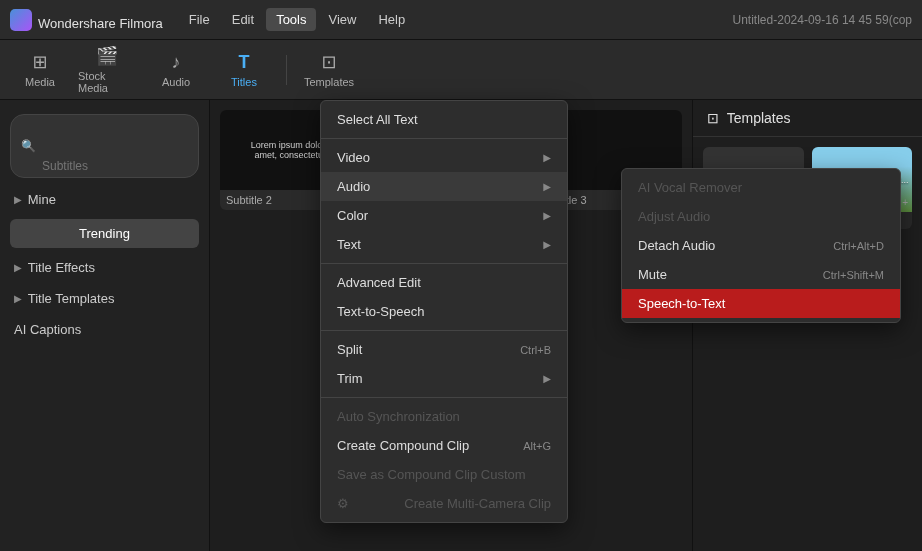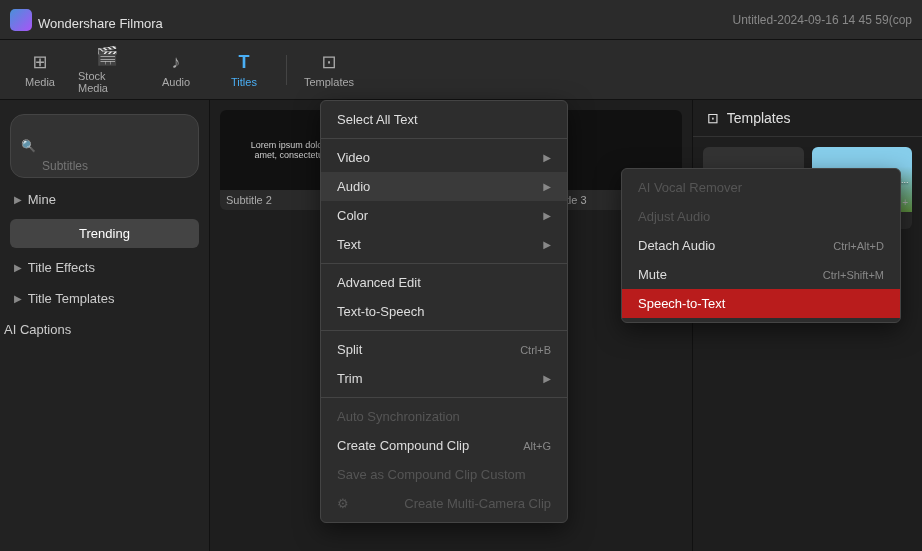--- a/index.html
+++ b/index.html
@@ -153,21 +153,21 @@
       font-size: 13px;
       color: #ccc;
       cursor: pointer;
       gap: 6px;
     }
     .sidebar-section .chevron {
       font-size: 10px;
       color: #888;
     }
     .sidebar-ai {
-      padding: 8px 4px;
+      padding: 8px 14px;
       font-size: 13px;
       color: #ccc;
       cursor: pointer;
     }
 
     
     .content-grid {
       flex: 1;
       background: #1e1e1e;
       overflow-y: auto;
@@ -373,20 +373,27 @@
     }
   </style>
 </head>
 <body>
 
 <div class="topbar">
   <div class="app-logo">
     <div class="app-logo-icon"></div>
     <span class="app-name">Wondershare Filmora</span>
   </div>
+  <div class="menu-bar">
+    <div class="menu-item">File</div>
+    <div class="menu-item">Edit</div>
+    <div class="menu-item active">Tools</div>
+    <div class="menu-item">View</div>
+    <div class="menu-item">Help</div>
+  </div>
   <div class="title-bar-right">Untitled-2024-09-16 14 45 59(cop</div>
 </div>
 
 <div class="toolbar">
   <div class="tool-btn">
     <span class="tool-icon">⊞</span>
     <span>Media</span>
   </div>
   <div class="tool-btn">
     <span class="tool-icon">🎬</span>

